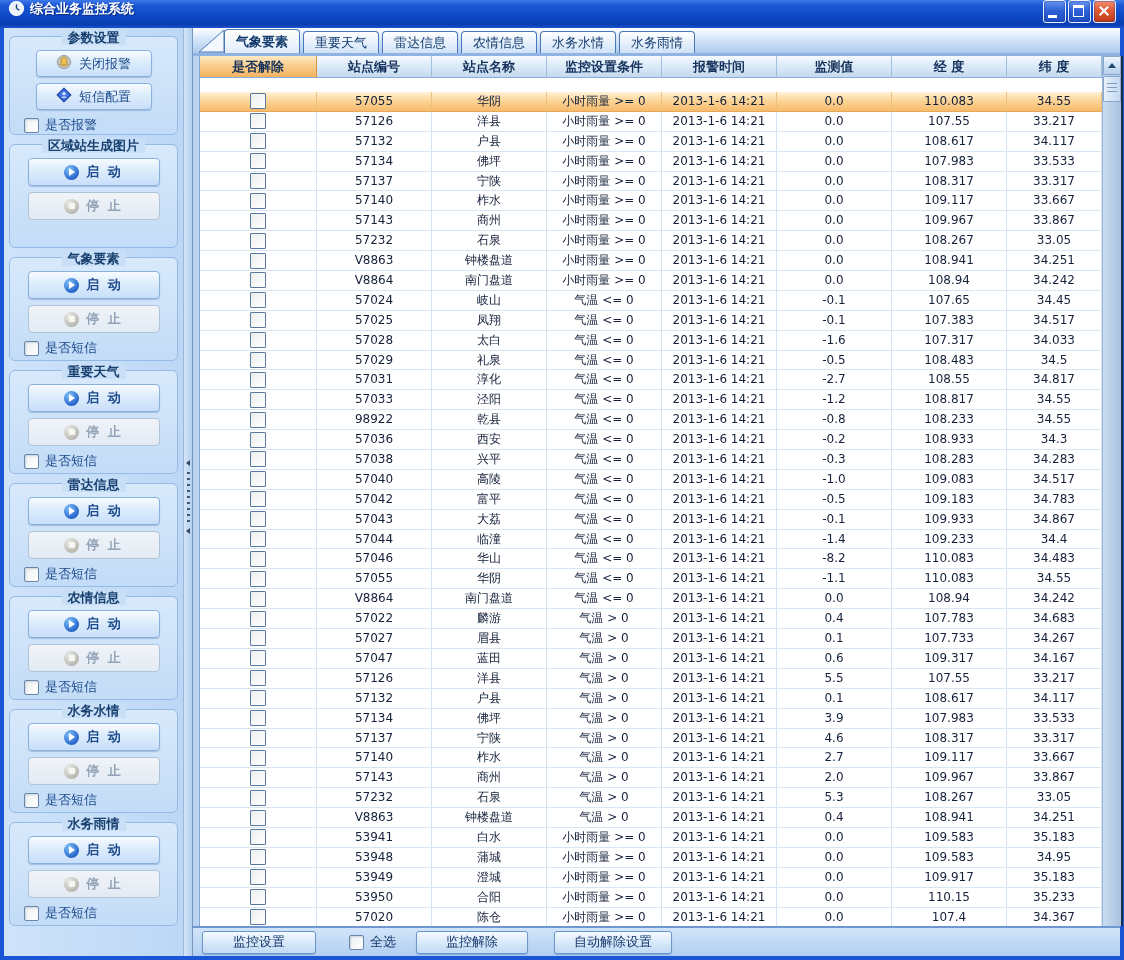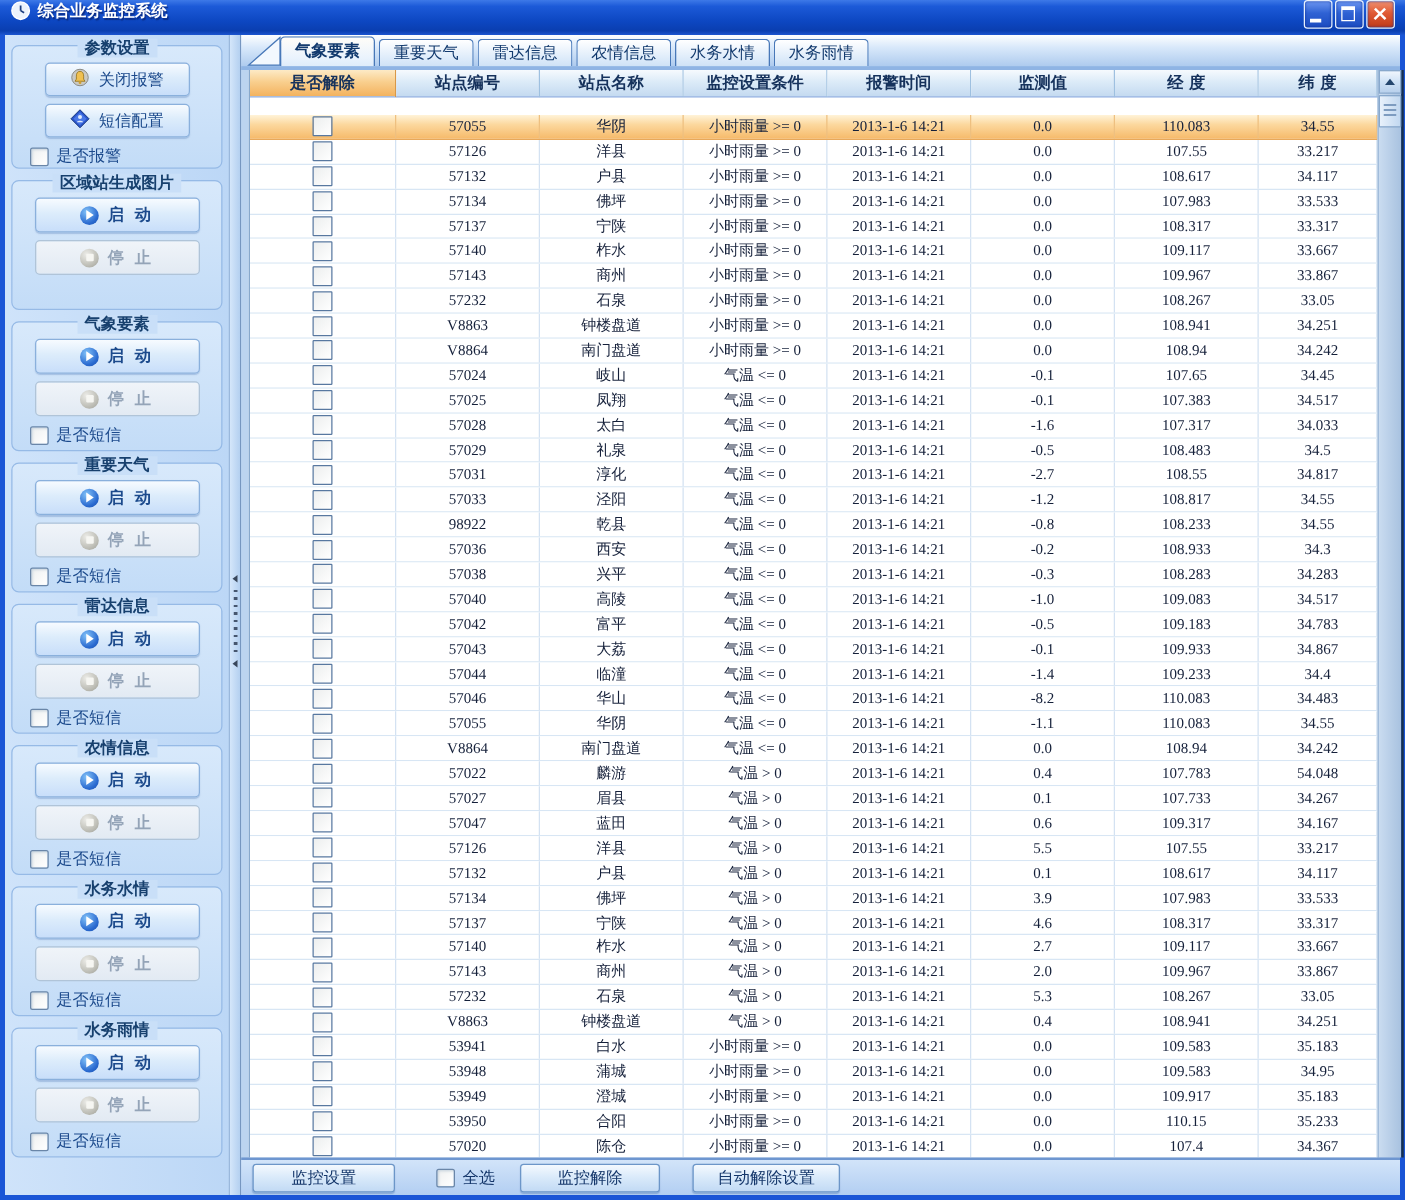--- a/index.html
+++ b/index.html
@@ -66,21 +66,21 @@
     border-radius:4px 4px 0 0;cursor:pointer;}
   .tab.active{font-weight:bold;height:23px;line-height:23px;background:linear-gradient(180deg,#fffdf8,#eaf3fd 70%,#dfecfa);}
   
   .table-outer{flex:1;min-height:0;display:flex;padding-left:6px;background:#bcd4f0;}
   .table-main{width:902px;flex:none;display:flex;flex-direction:column;min-height:0;background:#fff;border-left:1px solid #88a8cc;}
   .thead{height:36px;flex:none;display:flex;}
   .th{box-sizing:border-box;height:22px;line-height:21px;text-align:center;font-size:13px;font-weight:bold;color:#16325c;
     background:linear-gradient(180deg,#f6fafe 0%,#dcebf8 45%,#c4daf0 100%);border-right:1px solid #9ec0e0;border-bottom:1px solid #8cace0;cursor:pointer;}
   .th.hl{background:linear-gradient(180deg,#fdeac6 0%,#f9cf8e 45%,#f3b25e 100%);border-right:1px solid #d89848;}
   .tbody{flex:1;min-height:0;overflow:hidden;}
-  .trow{height:19.9px;box-sizing:border-box;display:flex;border-bottom:1px solid #d8e6f4;background:#fff;cursor:default;font-family:Liberation Serif, serif;}
+  .trow{height:19.9px;box-sizing:border-box;display:flex;border-bottom:1px solid #d8e6f4;background:#fff;cursor:default;}
   .trow.selected{background:linear-gradient(180deg,#fff3d8 0%,#fcd89e 40%,#f6ba6a 100%);border-bottom:1px solid #e8a85a;}
   .td{box-sizing:border-box;font-size:12px;color:#15203a;text-align:center;line-height:19px;overflow:hidden;white-space:nowrap;
     border-right:1px solid #d4e2f2;}
   .trow.selected .td{border-right-color:#eec080;}
   .td.cbcell{display:flex;align-items:center;justify-content:center;}
   .tcb{width:14px;height:14px;background:linear-gradient(135deg,#eceeee,#ffffff);border:1px solid #5878a0;border-radius:1px;cursor:pointer;}
   
   .vscroll{width:18px;flex:none;background:linear-gradient(90deg,#cadcf0,#a8c2e0);border-left:1px solid #98b4d4;
     display:flex;flex-direction:column;border-right:2px solid #18304e;}
   .sc-btn{height:17px;flex:none;background:linear-gradient(180deg,#f0f6fd,#cfe2f6 50%,#b8d0ec);
@@ -597,21 +597,21 @@
               <div class="trow">
                 <div class="td cbcell" style="width: 117px;">
                   <span class="tcb"></span>
                 </div>
                 <div class="td" style="width: 115px;">57022</div>
                 <div class="td" style="width: 115px;">麟游</div>
                 <div class="td" style="width: 115px;">气温 &gt; 0</div>
                 <div class="td" style="width: 115px;">2013-1-6 14:21</div>
                 <div class="td" style="width: 115px;">0.4</div>
                 <div class="td" style="width: 115px;">107.783</div>
-                <div class="td" style="width: 95px;">54.048</div>
+                <div class="td" style="width: 95px;">34.683</div>
               </div>
               <div class="trow">
                 <div class="td cbcell" style="width: 117px;">
                   <span class="tcb"></span>
                 </div>
                 <div class="td" style="width: 115px;">57027</div>
                 <div class="td" style="width: 115px;">眉县</div>
                 <div class="td" style="width: 115px;">气温 &gt; 0</div>
                 <div class="td" style="width: 115px;">2013-1-6 14:21</div>
                 <div class="td" style="width: 115px;">0.1</div>

